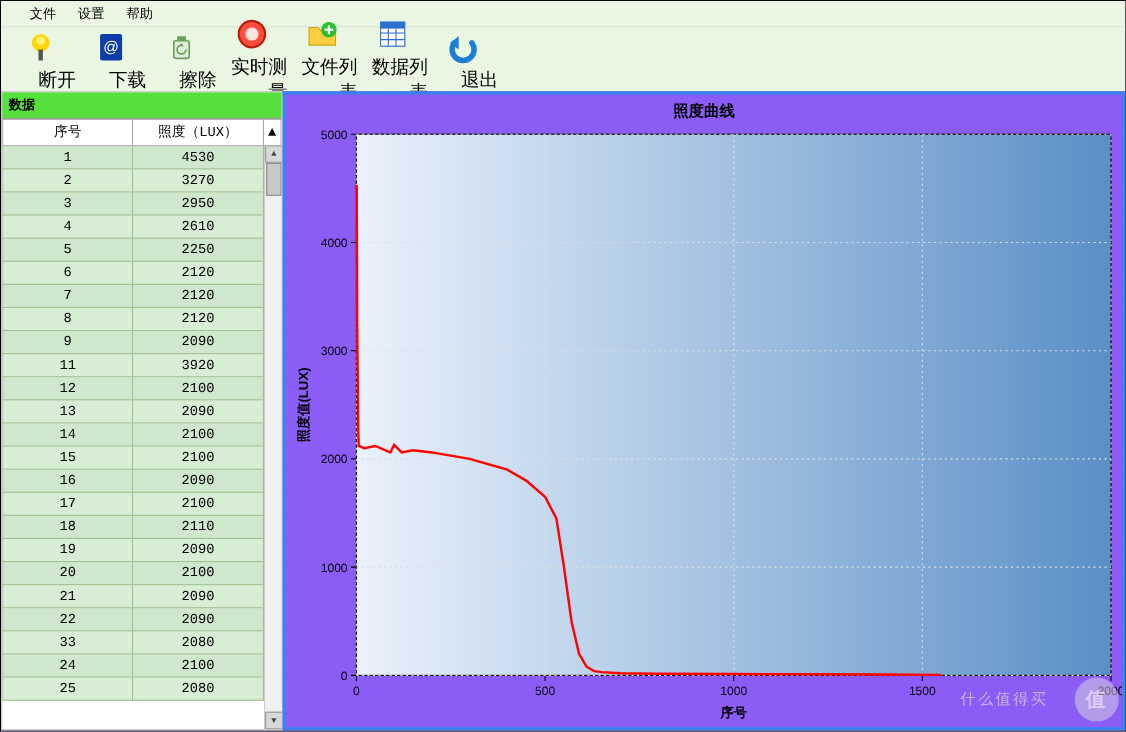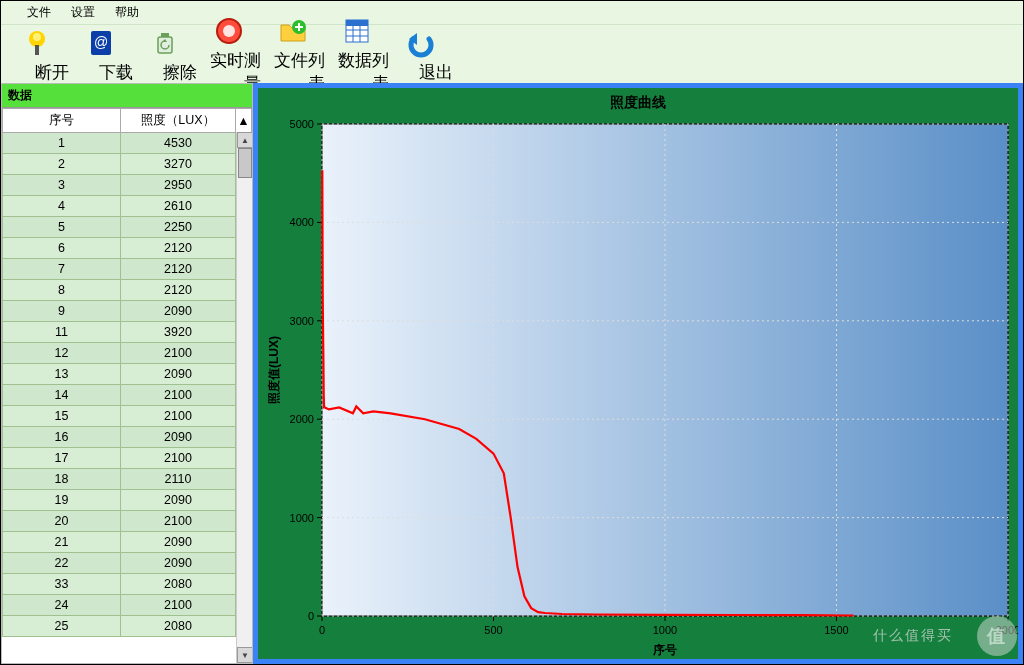--- a/index.html
+++ b/index.html
@@ -11,35 +11,35 @@
   .menubar .item { padding:2px 10px; cursor:pointer; color:#000; }
 
   
   .toolbar { background:#e9f6e2; height:58px; display:flex; align-items:center; padding:2px 4px 0; }
   .tool { width:64px; text-align:center; cursor:pointer; color:#000; }
   .tool .icon { width:32px; height:32px; margin:0 auto; display:flex; align-items:center; justify-content:center; }
   .tool .label { margin-top:2px; font-size:17px;text-align:right; }
 
   
   .main { display:flex; height:calc(100% - 82px); }
-  .sidebar { width:258px; height:100%; border:1px solid #bbb; display:flex; flex-direction:column; background:#fff; }
+  .sidebar { width:258px; height:100%; border:1px solid #bbb; display:flex; flex-direction:column; background:#fff;font-family:Liberation Mono, monospace; }
   .panel-header { background:#56e03c; color:#000; font-weight:bold; padding:3px 6px; font-size:12px; border-bottom:1px solid #999; }
   .table-wrap { flex:1; overflow:hidden; position:relative; }
   table { width:100%; border-collapse:collapse; font-size:12.5px; table-layout:fixed; }
   thead th { background:#fff; border:1px solid #aaa; padding:3px 0; font-weight:normal; }
   tbody td { border:1px solid #a0c090; text-align:center; padding:3px 0; background:#cfe7cc; }
   tbody tr:nth-child(even) td { background:#d7edd4; }
   .scrollcol { width:16px; background:#efefef; border-left:1px solid #bbb; }
   .scroll-track { position:absolute; right:0; top:24px; width:16px; bottom:0; background:#f0f0f0; border-left:1px solid #ccc; }
   .scroll-btn { width:16px; height:16px; background:#d8d8d8; border:1px solid #999; display:flex; align-items:center; justify-content:center; font-size:8px; color:#444; }
   .scroll-thumb { position:absolute; top:16px; width:14px; left:1px; height:30px; background:#c8c8c8; border:1px solid #888; }
   .scroll-up { position:absolute; top:0; }
   .scroll-down { position:absolute; bottom:0; }
 
-  .chartpane { flex:1; border:5px solid #3b82f6; margin-left:0; position:relative; background:#15803d; }
+  .chartpane { flex:1; border:3px solid #3b82f6; margin-left:0; position:relative; background:#8b5cf6; }
   .chart-title { text-align:center; padding:6px 0 4px; font-size:14px; font-weight:bold; }
   .chart-svg { display:block; }
 
   .watermark { position:absolute; right:6px; bottom:8px; display:flex; align-items:center; gap:24px; color:#ddd; font-size:14px; letter-spacing:2px; opacity:.7; pointer-events:none; }
   .wm-circle { width:40px; height:40px; border-radius:50%; background:rgba(220,220,220,.7); display:flex; align-items:center; justify-content:center; color:#fff; font-weight:bold; font-size:18px; }
 </style>
 </head>
 <body>
 
 <div class="menubar">

